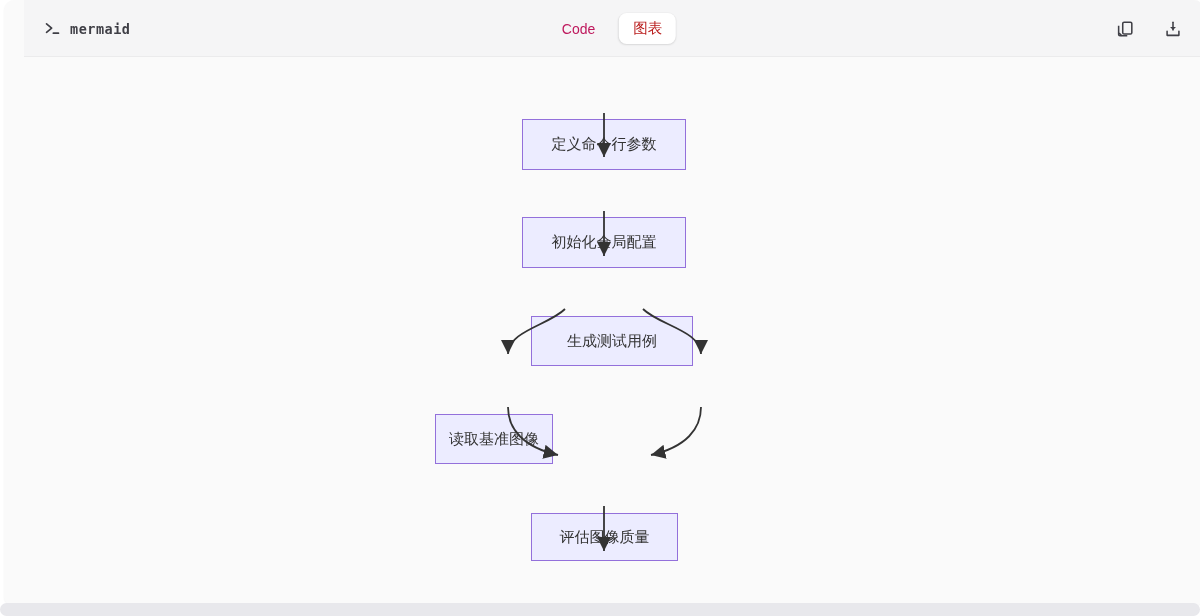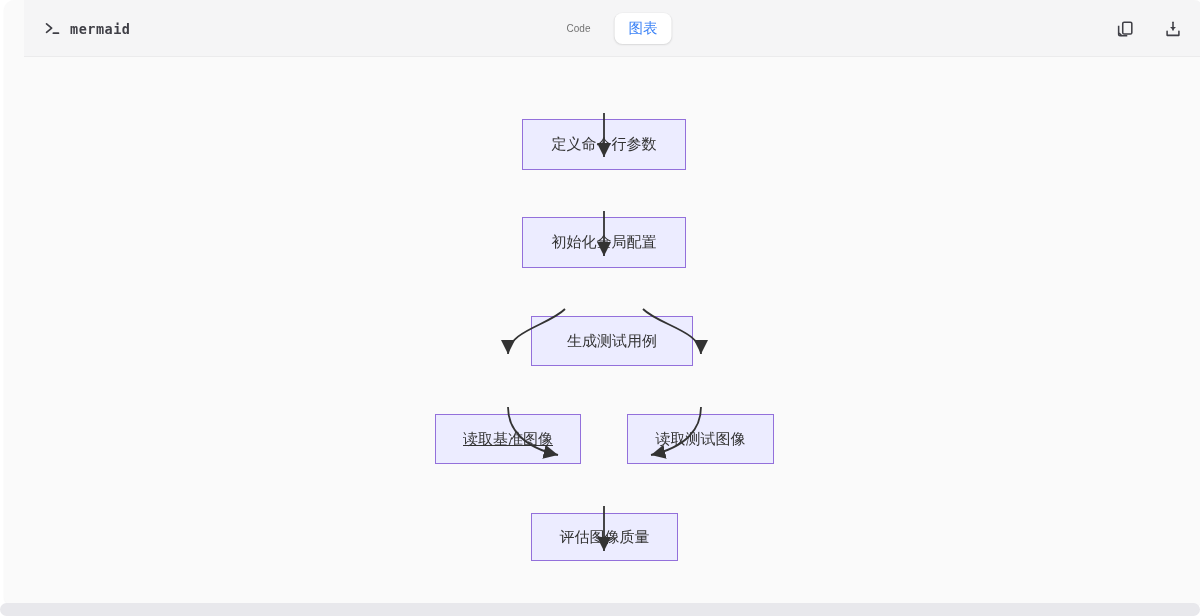--- a/index.html
+++ b/index.html
@@ -17,44 +17,44 @@
   .header { position:relative; height:57px; background:#f5f5f6;
             border-bottom:1px solid #ebebec; }
   .brand { position:absolute; left:20px; top:0; height:57px; display:flex;
            align-items:center; gap:9px; }
   .brand svg { display:block; }
   .brand-label { font-family:"DejaVu Sans Mono","Liberation Mono",monospace;
                  font-size:13.5px; font-weight:700; color:#3f3f46; letter-spacing:.5px; }
 
   .tabs { position:absolute; left:50%; top:0; transform:translateX(-50%);
           height:57px; display:flex; align-items:center; gap:14px; }
-  .tab { font-size:10px; color:#737373; cursor:pointer; padding:6px 10px;
+  .tab { font-size:14px; color:#be185d; cursor:pointer; padding:6px 10px;
          border-radius:8px; line-height:1; }
-  .tab.active { background:#ffffff; color:#3b82f6; padding:8px 14px;
+  .tab.active { background:#ffffff; color:#b91c1c; padding:8px 14px;
                 box-shadow:0 1px 2px rgba(0,0,0,.10), 0 0 0 1px rgba(0,0,0,.02);
                 font-size:14.5px; }
 
   .header-actions { position:absolute; right:20px; top:0; height:57px;
                     display:flex; align-items:center; gap:26px; }
   .icon-btn { width:22px; height:22px; display:flex; align-items:center;
               justify-content:center; cursor:pointer; background:none; border:none; }
   .icon-btn svg { display:block; }
 
   
   .canvas { position:absolute; left:0; top:57px; width:1200px; height:549px;
             background:#fafafa; }
   .edges { position:absolute; left:0; top:0; width:1200px; height:616px;
            pointer-events:none; }
   .node { position:absolute; background:#ececff; border:1px solid #9370db;
           display:flex; align-items:center; justify-content:center;
           font-size:15px; color:#333333; white-space:nowrap; }
   .n0 { left:518px; top:62px;  width:164px; height:51px; }
   .n1 { left:518px; top:160px; width:164px; height:51px; }
   .n2 { left:527px; top:259px; width:162px; height:50px; }
-  .n3 { left:431px; top:357px; width:146px; height:50px;text-decoration:underline; }
+  .n3 { left:431px; top:357px; width:118px; height:50px; }
   .n4 { left:623px; top:357px; width:147px; height:50px; }
   .n5 { left:527px; top:456px; width:147px; height:48px; }
 </style>
 </head>
 <body>
 
 <div class="card">
 
   <div class="header">
 
@@ -93,21 +93,20 @@
         </span>
       </button>
     </div>
   </div>
 
   <div class="canvas">
     <div class="node n0">定义命令行参数</div>
     <div class="node n1">初始化全局配置</div>
     <div class="node n2">生成测试用例</div>
     <div class="node n3">读取基准图像</div>
-    <div class="node n4">读取测试图像</div>
     <div class="node n5">评估图像质量</div>
 
   </div>
 
   <svg class="edges" viewBox="0 0 1200 616">
     <defs>
       <marker id="arrow" viewBox="0 0 10 10" refX="10" refY="5" markerWidth="8" markerHeight="8" orient="auto-start-reverse">
         <path d="M0,0 L10,5 L0,10 z" fill="#333333"></path>
       </marker>
     </defs>

